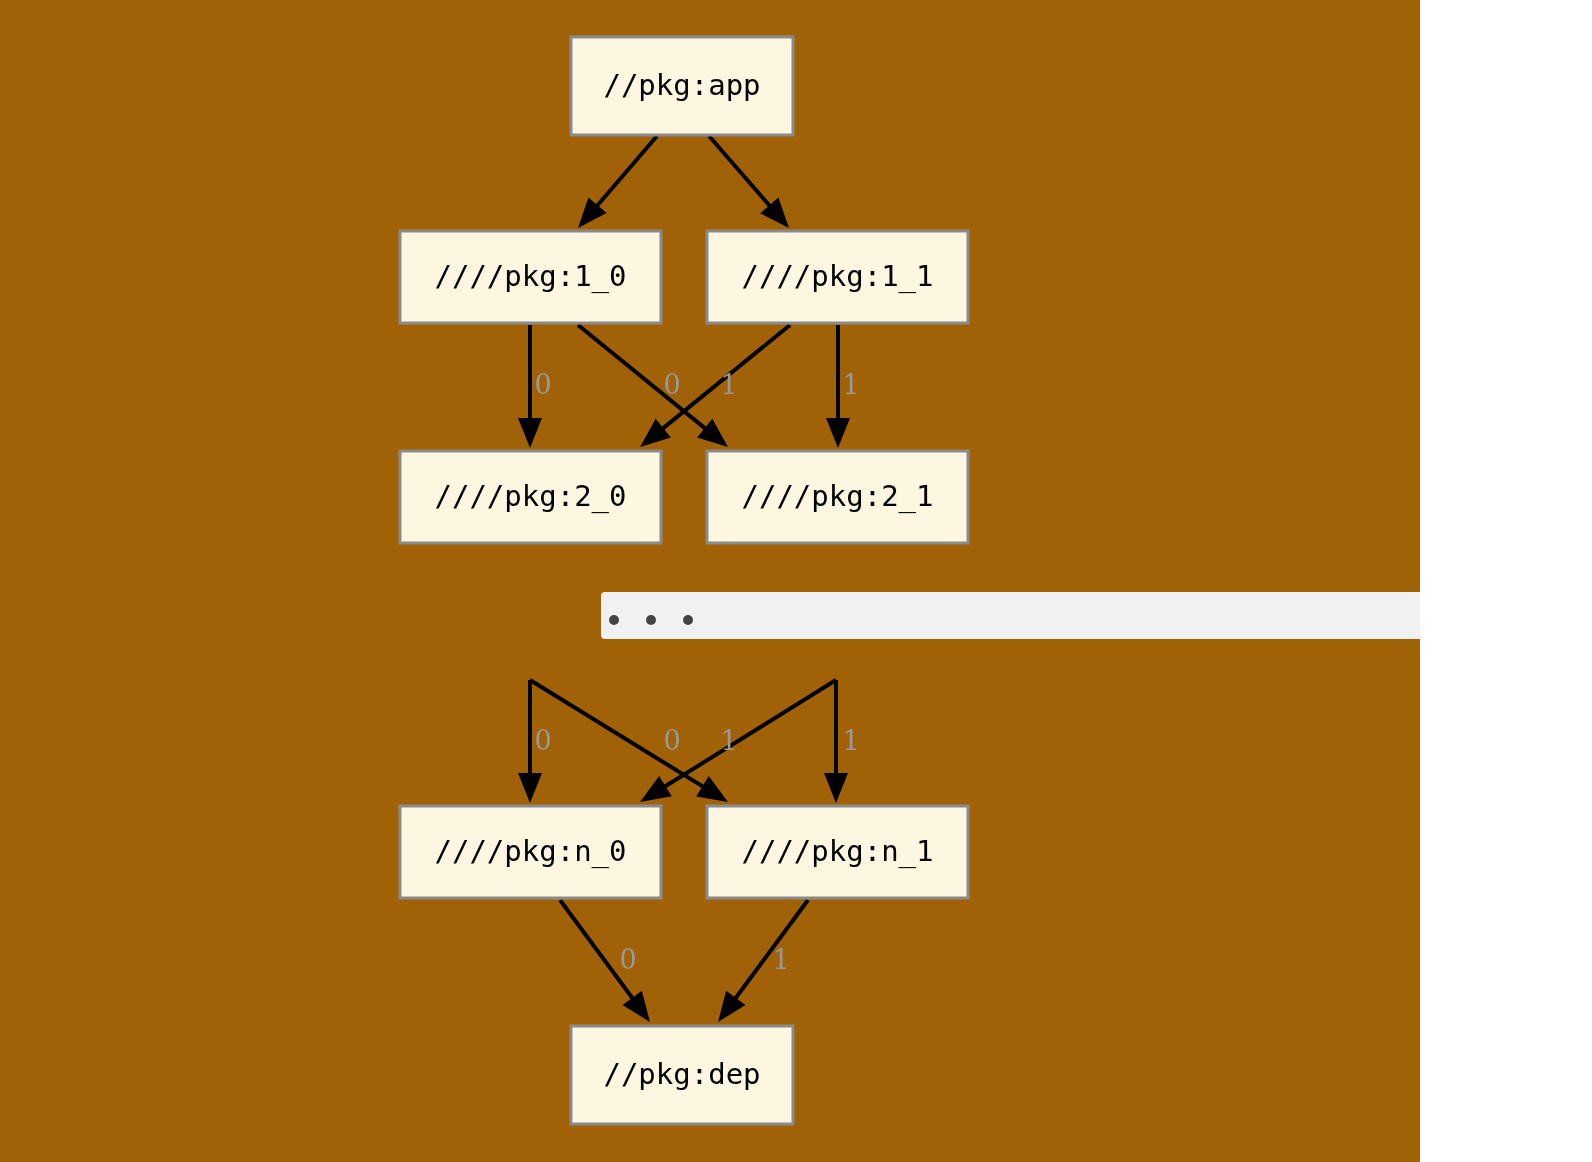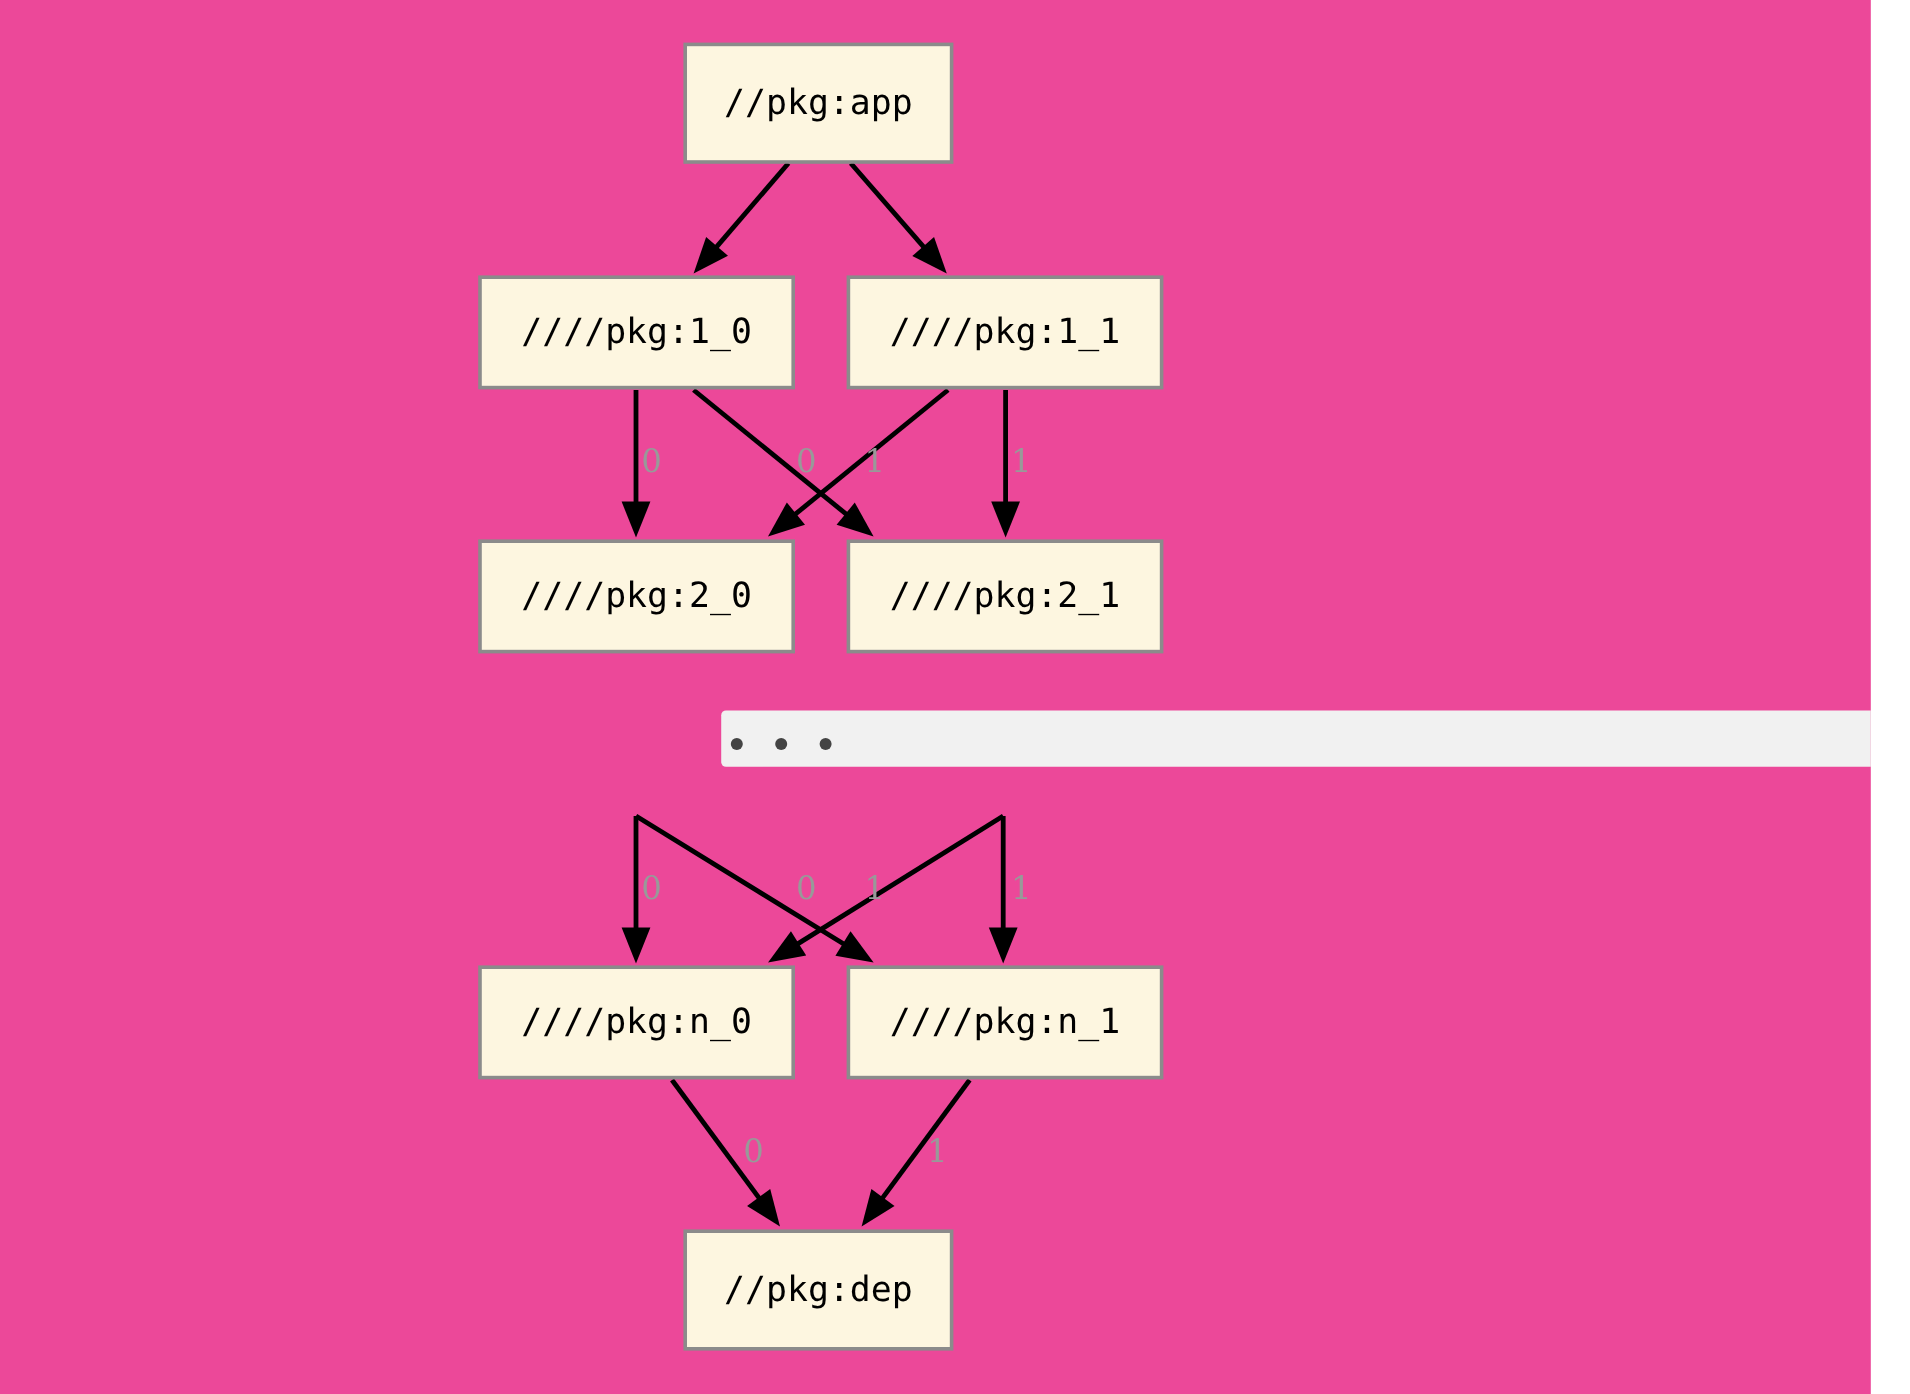--- a/index.html
+++ b/index.html
@@ -5,23 +5,23 @@
   html, body {
     margin: 0;
     padding: 0;
     background: #ffffff;
   }
   body {
     font-family: "DejaVu Serif", serif;
   }
   #canvas {
     position: relative;
-    width: 1559px;
+    width: 1420px;
     height: 1162px;
-    background: #ec4899;
+    background: #a16207;
     overflow: hidden;
   }
   #graph-svg {
     position: absolute;
     left: 0;
     top: 0;
     width: 1592px;
     height: 1162px;
   }
   .node-rect {

